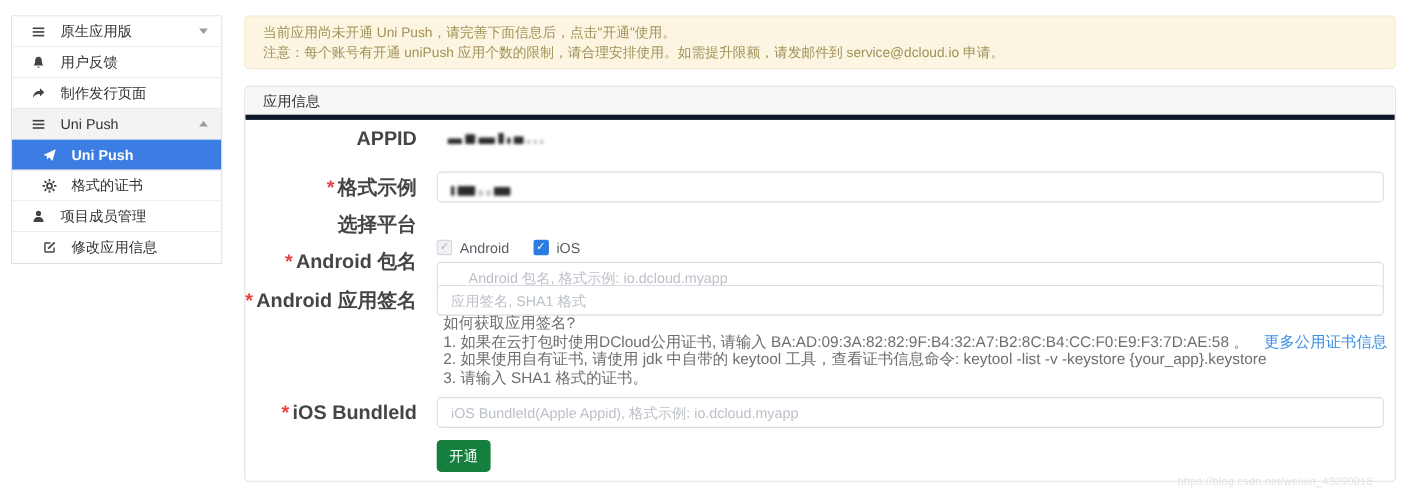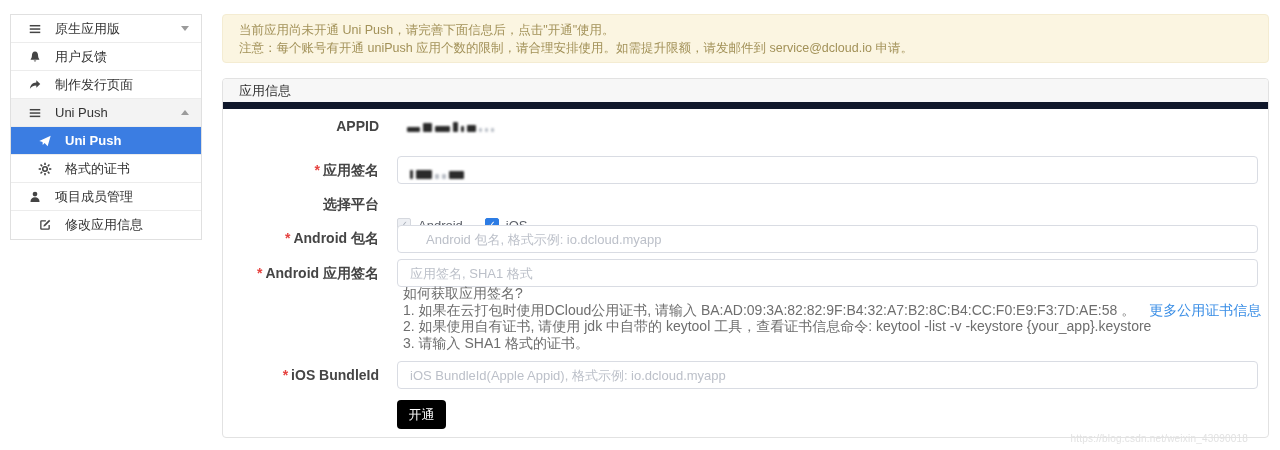--- a/index.html
+++ b/index.html
@@ -18,43 +18,43 @@
   .sb-item.active .sb-icon { color:#fff; }
   .caret { position:absolute; right:12px; width:0; height:0; }
   .caret-down { border:4px solid transparent; border-top:5px solid #9b9b9b; margin-top:4px; }
   .caret-up { border:4px solid transparent; border-bottom:5px solid #9b9b9b; margin-bottom:4px; }
 
   
   .banner { position:absolute; left:222px; top:14px; width:1047px; height:49px; background:#fbf5e1; border:1px solid #f4ecd2; border-radius:4px; padding:7px 16px; color:#a29158; font-size:12.5px; line-height:17.5px; }
 
   
   .panel { position:absolute; left:222px; top:78px; width:1047px; height:360px; border:1px solid #e2e2e2; border-radius:4px; background:#fff; }
-  .panel-header { height:30px; background:#f7f7f7; border-bottom:7px solid #0f172a; display:flex; align-items:center; padding-left:16px; font-size:13px; color:#333; border-radius:4px 4px 0 0; }
-
-  .flabel { position:absolute; left:0; width:156px; text-align:right; font-size:14px; font-weight:bold; color:#454545; white-space:nowrap; }
+  .panel-header { height:30px; background:#f7f7f7; border-bottom:5px solid #0f172a; display:flex; align-items:center; padding-left:16px; font-size:13px; color:#333; border-radius:4px 4px 0 0; }
+
+  .flabel { position:absolute; left:0; width:156px; text-align:right; font-size:18px; font-weight:bold; color:#454545; white-space:nowrap; }
   .req { color:#e64340; font-weight:bold; margin-right:3px; }
   .finput { position:absolute; left:174px; width:861px; height:28px; border:1px solid #d9dce3; border-radius:4px; font-size:13px; color:#333; padding:0 12px; outline:none; font-family:"Liberation Sans","DejaVu Sans",sans-serif; background:#fff; }
   .finput::placeholder { color:#bcc0c9; opacity:1; }
 
   .redact { display:inline-flex; gap:3px; align-items:flex-end; filter:blur(1.3px); }
   .redact i { display:block; background:#2b2b2b; border-radius:1px; }
   .redact i.lt { background:#b9bec6; }
 
   .cbrow { position:absolute; left:174px; display:flex; align-items:flex-start; font-size:13px; color:#5a5e66;margin-top:24px; }
   .cb { width:14px; height:14px; border-radius:2px; margin-right:7px; display:inline-flex; align-items:center; justify-content:center; flex:none; }
   .cb.dis { background:#eef0f4; border:1px solid #d5d8de; }
   .cb.dis::after { content:"\2713"; font-size:10px; color:#aab0ba; line-height:1; }
   .cb.on { background:#2d7ce4; border:1px solid #2d7ce4; }
   .cb.on::after { content:"\2713"; font-size:10px; color:#fff; line-height:1; font-weight:bold; }
   .cb-label { margin-right:22px; }
 
   .help { position:absolute; left:180px; top:206px; font-size:14px; color:#6e6e6e; line-height:16.5px; white-space:nowrap; }
   .help a { color:#3a8ee6; text-decoration:none; cursor:pointer;margin-left:14px; }
 
-  .btn-primary { position:absolute; left:174px; top:321px; width:49px; height:29px; background:#000000; color:#fff; border:none; border-radius:4px; font-size:13px; cursor:pointer; font-family:Liberation Mono, monospace; }
+  .btn-primary { position:absolute; left:174px; top:321px; width:49px; height:29px; background:#15803d; color:#fff; border:none; border-radius:4px; font-size:13px; cursor:pointer; font-family:Liberation Mono, monospace; }
 
   .watermark { position:absolute; right:8px; top:433px; font-size:10px; color:#e2e2e2; letter-spacing:.2px; }
 
   svg { display:block; }
 </style>
 </head>
 <body>
 
 <div class="stage">
 
@@ -161,21 +161,21 @@
           <i style="width:5px;height:10px;"></i>
           <i style="width:3px;height:6px;"></i>
           <i style="width:9px;height:7px;"></i>
           <i class="lt" style="width:3px;height:4px;"></i>
           <i class="lt" style="width:3px;height:4px;"></i>
           <i class="lt" style="width:3px;height:4px;"></i>
       </span>
     </div>
 
     <div class="flabel" style="top:77px; line-height:28px;">
-      <span class="req">*</span><span>应用签名</span>
+      <span class="req">*</span><span>格式示例</span>
     </div>
     <input class="finput" style="top: 77px; color: transparent;" readonly="">
     <div style="position:absolute; left:187px; top:86px; pointer-events:none;">
       <span class="redact">
         <i style="width:3px;height:9px;"></i>
           <i style="width:16px;height:9px;"></i>
           <i class="lt" style="width:4px;height:5px;"></i>
           <i class="lt" style="width:4px;height:5px;"></i>
           <i style="width:15px;height:8px;"></i>
       </span>
@@ -185,21 +185,21 @@
     <div class="cbrow" style="top:115px; height:20px;">
       <span class="cb dis"></span>
       <span class="cb-label">Android</span>
       <span class="cb on"></span>
       <span class="cb-label">iOS</span>
     </div>
 
     <div class="flabel" style="top:145px; line-height:28px;">
       <span class="req">*</span><span>Android 包名</span>
     </div>
-    <input class="finput" style="top: 146px; padding-left: 28px;" placeholder="Android 包名, 格式示例: io.dcloud.myapp">
+    <input class="finput" style="top: 159px; padding-left: 28px;" placeholder="Android 包名, 格式示例: io.dcloud.myapp">
 
     <div class="flabel" style="top:180px; line-height:28px;">
       <span class="req">*</span><span>Android 应用签名</span>
     </div>
     <input class="finput" style="top: 180px;" placeholder="应用签名, SHA1 格式">
 
     <div class="help">
       <div>如何获取应用签名?</div>
       <div><span>1. 如果在云打包时使用DCloud公用证书, 请输入 BA:AD:09:3A:82:82:9F:B4:32:A7:B2:8C:B4:CC:F0:E9:F3:7D:AE:58 。</span><a>更多公用证书信息</a></div>
       <div>2. 如果使用自有证书, 请使用 jdk 中自带的 keytool 工具，查看证书信息命令: keytool -list -v -keystore {your_app}.keystore</div>

